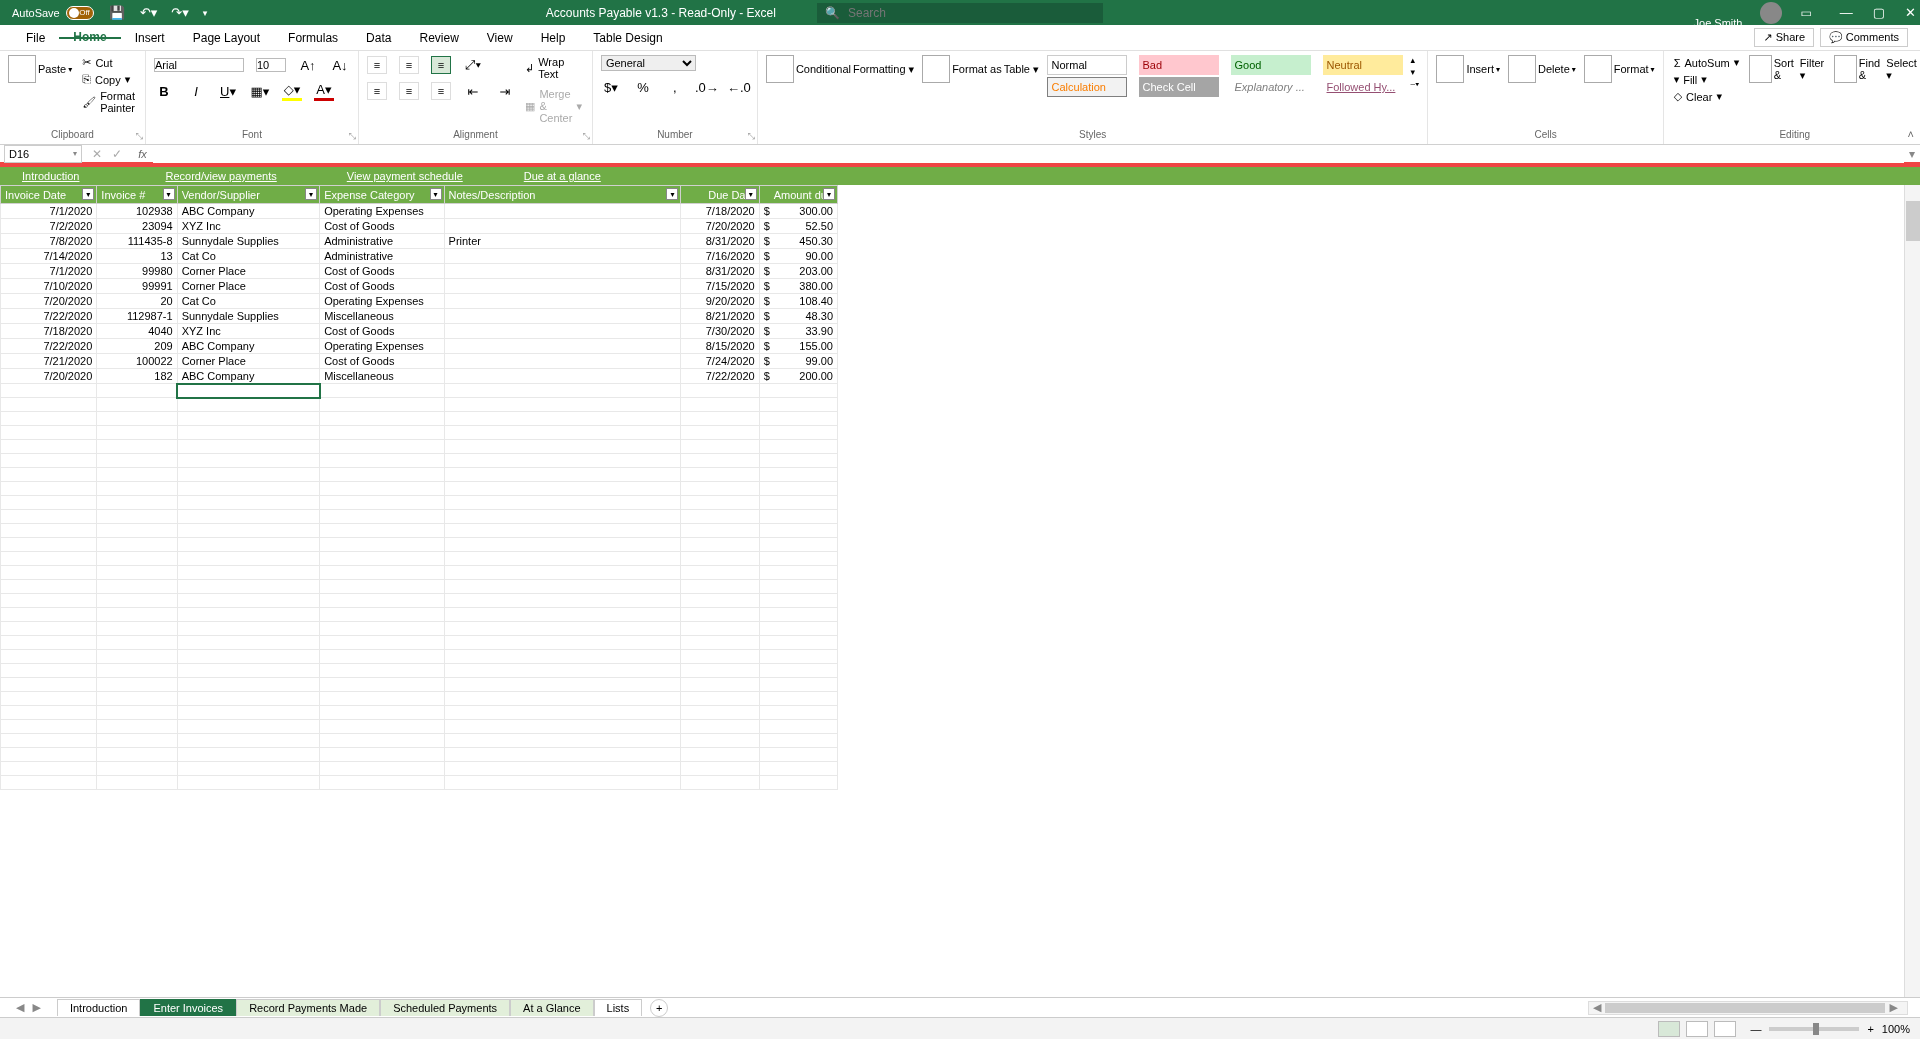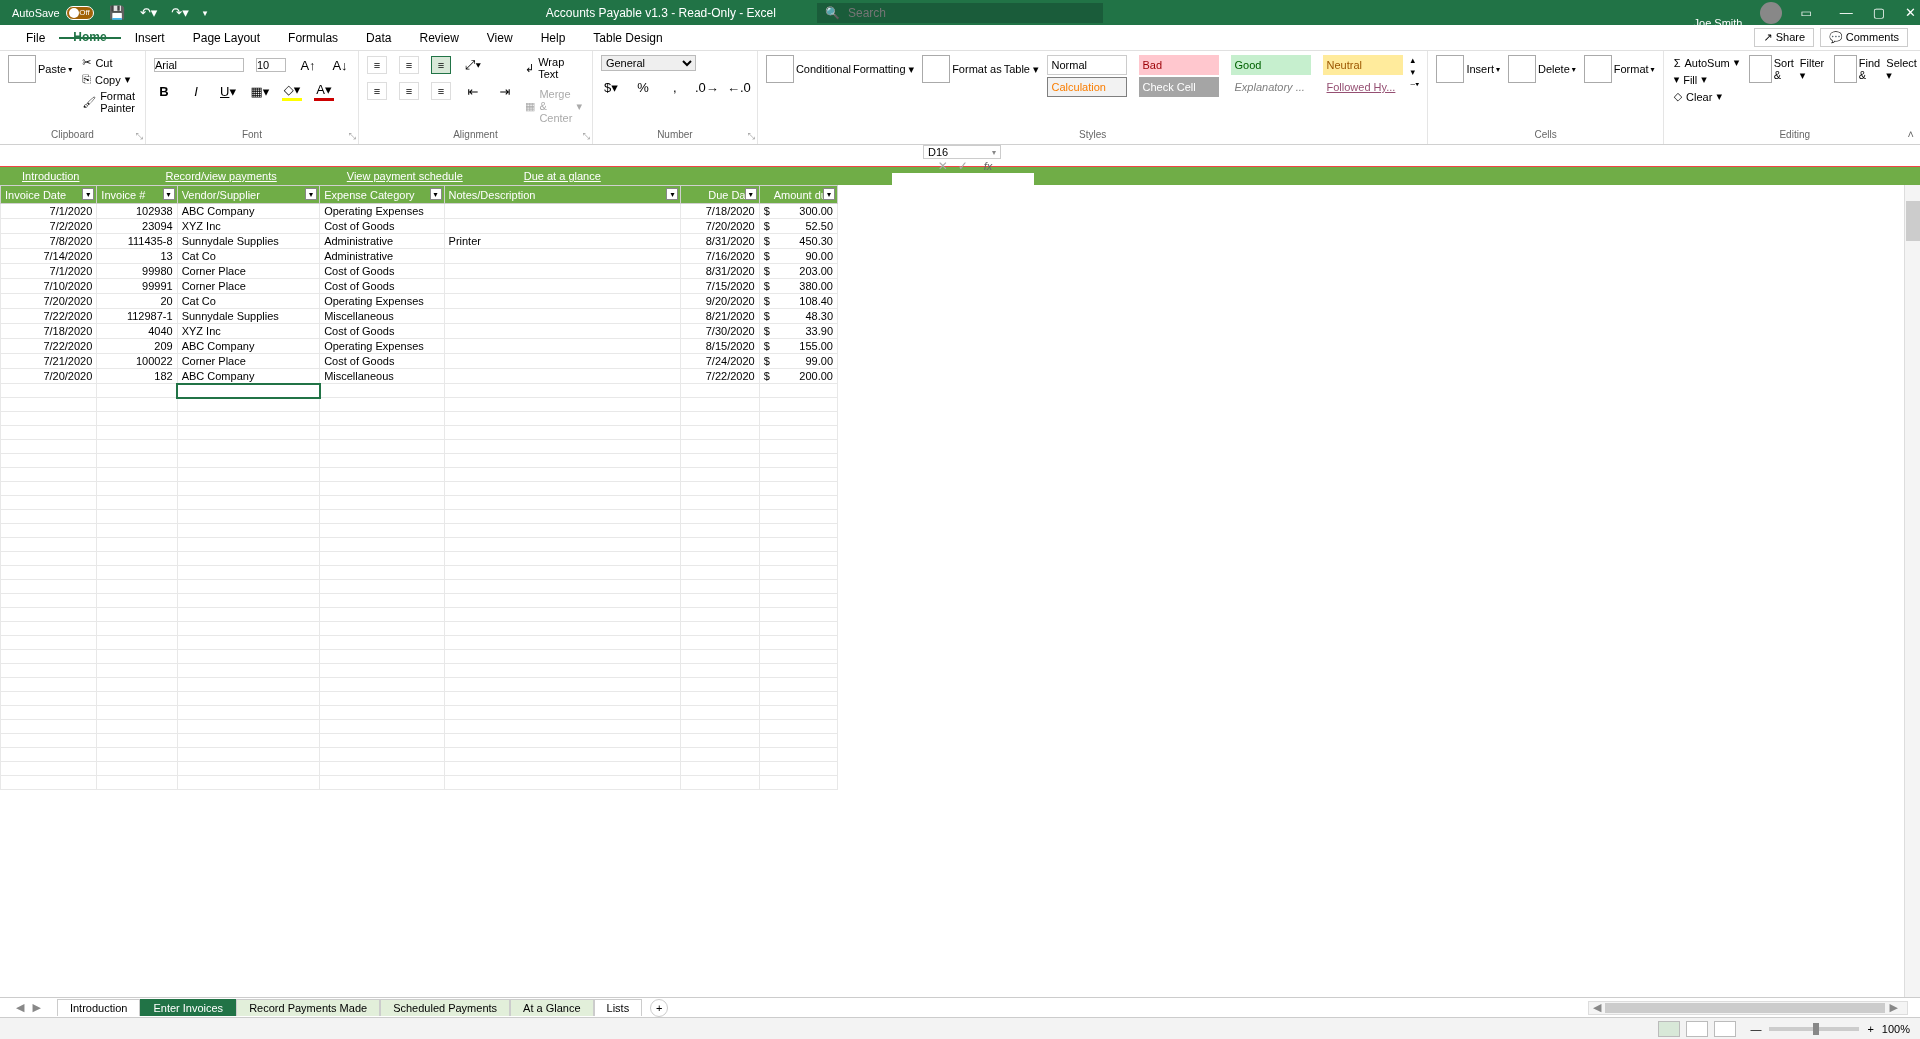--- a/index.html
+++ b/index.html
@@ -52,21 +52,21 @@
 .style-neutral { background: #ffeb9c; color: #9c5700; }
 .style-calc { background: #f2f2f2; color: #fa7d00; border: 1px solid #7f7f7f; }
 .style-check { background: #a5a5a5; color: #fff; }
 .style-expl { font-style: italic; color: #7f7f7f; }
 .style-follow { color: #954f72; text-decoration: underline; }
 .dialog-launcher { position: absolute; bottom: 2px; right: 2px; font-size: 9px; color: #888; cursor: pointer; }
 .ribbon-group { position: relative; }
 .collapse-ribbon { position: absolute; right: 6px; bottom: 4px; font-size: 11px; cursor: pointer; color: #666; }
 
 
-.formula-bar { height: 22px; border-bottom: 1px solid #ef4444; display: flex; align-items: center; flex-direction: column; }
+.formula-bar { height: 22px; border-bottom: 5px solid #ef4444; display: flex; align-items: center; }
 .name-box { width: 78px; border: 1px solid #ccc; height: 18px; margin-left: 4px; font-size: 11px; padding: 0 4px; display: flex; align-items: center; justify-content: space-between; }
 .fx-area { display: flex; align-items: center; gap: 10px; margin-left: 10px; color: #aaa; }
 .fx-label { font-style: italic; font-size: 11px; color: #666; margin-left: 6px; }
 .formula-input { flex: 1; border: none; height: 18px; font-size: 11px; margin-left: 6px; outline: none; }
 .fb-expand { width: 16px; text-align: center; color: #888; cursor: pointer; }
 
 
 .nav-links { background: #70AD47; height: 18px; display: flex; align-items: center; color: #fff; font-size: 11px; }
 .nav-links a { color: #fff; text-decoration: underline; cursor: pointer; }
 .nl-1 { margin-left: 22px; }

